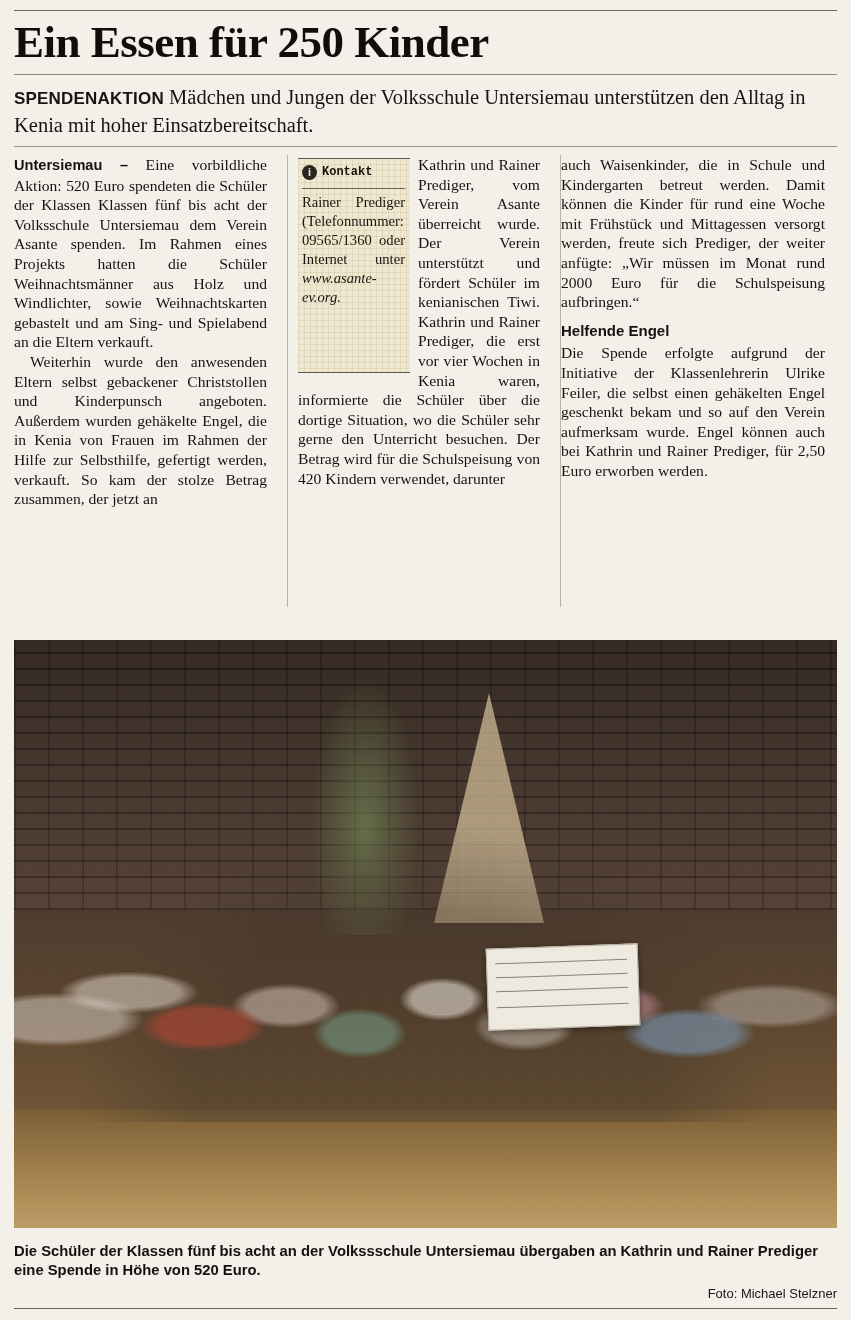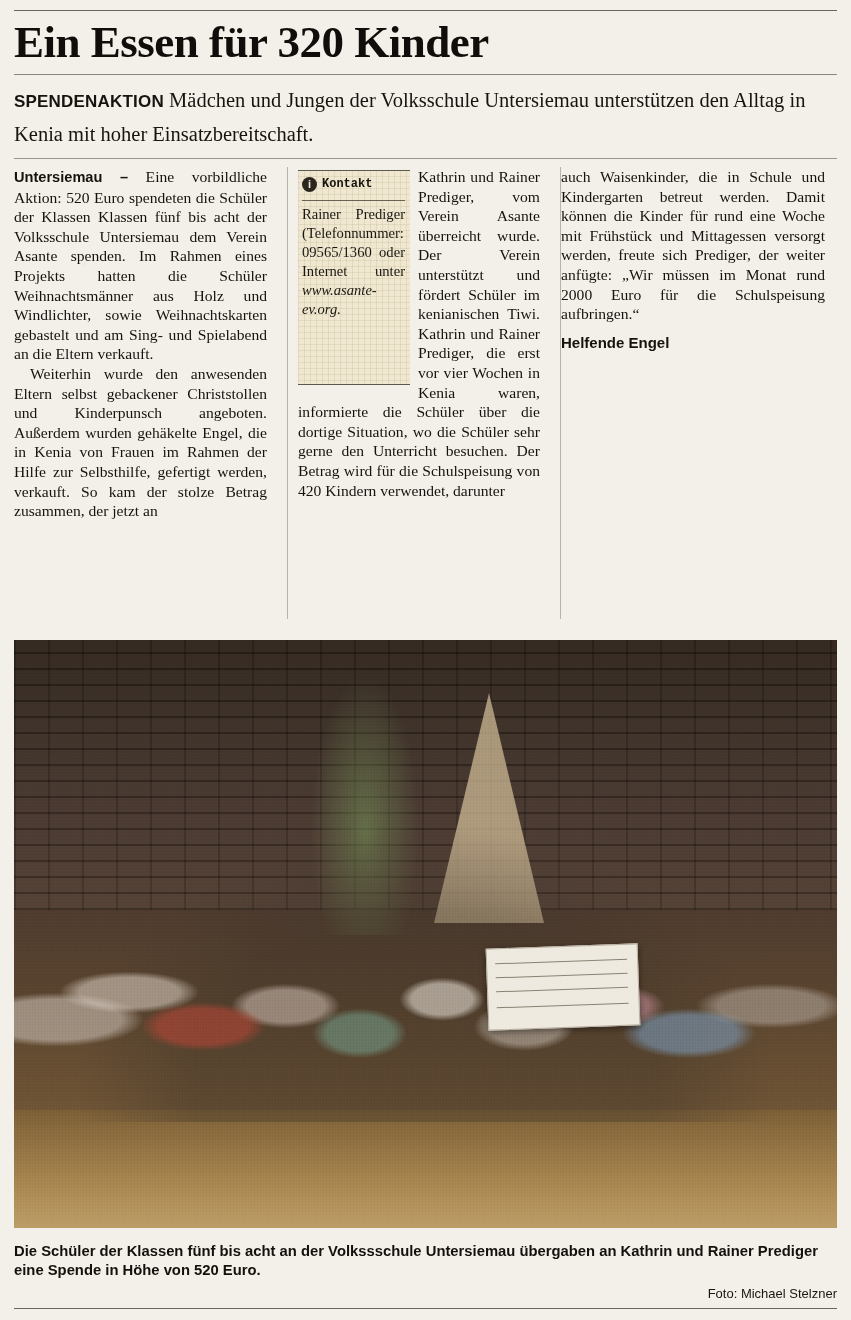--- a/index.html
+++ b/index.html
@@ -46,21 +46,21 @@
     color: #100d0a;
     margin: 0 0 8px 0;
   }
   .head-rule {
     width: 100%;
     border-top: 1px solid #8b857b;
     margin: 4px 0 9px 0;
   }
   .deck {
     font-size: 20.5px;
-    line-height: 32px;
+    line-height: 26px;
     color: #171410;
     margin-bottom: 6px;
   }
   .kicker {
     font-family: "Liberation Sans", sans-serif;
     font-weight: bold;
     font-size: 17px;
     letter-spacing: 0.2px;
   }
   .deck-rule {
@@ -263,21 +263,21 @@
   }
 </style>
 </head>
 <body>
 
 <div class="page">
   <div class="inner">
 
     <div class="top-rule"></div>
 
-    <h1 class="headline">Ein Essen für 320 Kinder</h1>
+    <h1 class="headline">Ein Essen für 250 Kinder</h1>
 
     <div class="head-rule"></div>
 
     <div class="deck">
       <span class="kicker">SPENDENAKTION</span>
       <span>Mädchen und Jungen der Volksschule Untersiemau unterstützen den Alltag in Kenia mit hoher Einsatzbereitschaft.</span>
     </div>
 
     <div class="deck-rule"></div>
 
@@ -298,20 +298,21 @@
           <div class="k-body">
             <span>Rainer Prediger (Telefonnummer: 09565/1360 oder Internet unter </span><span class="k-url">www.asante-ev.org.</span>
           </div>
         </div>
         <p>Kathrin und Rainer Prediger, vom Verein Asante überreicht wurde. Der Verein unterstützt und fördert Schüler im kenianischen Tiwi. Kathrin und Rainer Prediger, die erst vor vier Wochen in Kenia waren, informierte die Schüler über die dortige Situation, wo die Schüler sehr gerne den Unterricht besuchen. Der Betrag wird für die Schulspeisung von 420 Kindern verwendet, darunter</p>
       </div>
 
       <div class="col c3">
         <p>auch Waisenkinder, die in Schule und Kindergarten betreut werden. Damit können die Kinder für rund eine Woche mit Frühstück und Mittagessen versorgt werden, freute sich Prediger, der weiter anfügte: „Wir müssen im Monat rund 2000 Euro für die Schulspeisung aufbringen.“</p>
         <div class="subhead">Helfende Engel</div>
+        <p>Die Spende erfolgte aufgrund der Initiative der Klassenlehrerin Ulrike Feiler, die selbst einen gehäkelten Engel geschenkt bekam und so auf den Verein aufmerksam wurde. Engel können auch bei Kathrin und Rainer Prediger, für 2,50 Euro erworben werden.</p>
       </div>
 
     </div>
 
     <div class="photo-wrap">
       <div class="photo">
         <div class="ph-bg"></div>
         <div class="ph-wall"></div>
         <div class="ph-tree"></div>
         <div class="ph-cone"></div>

